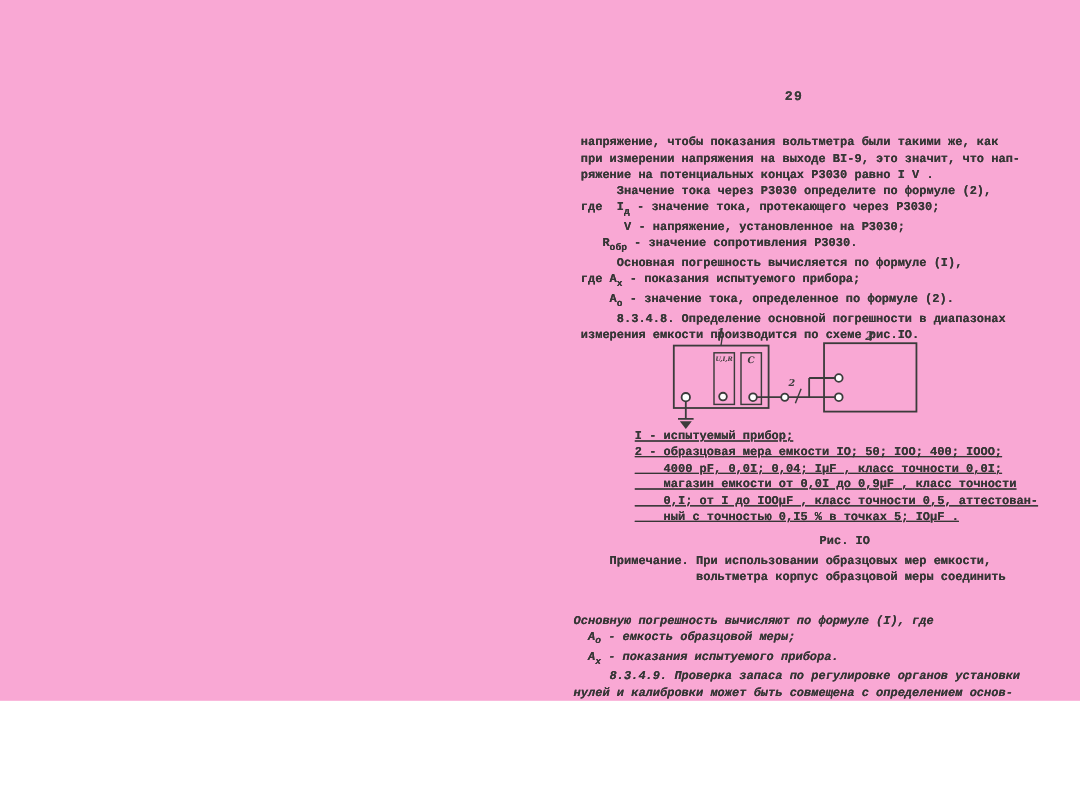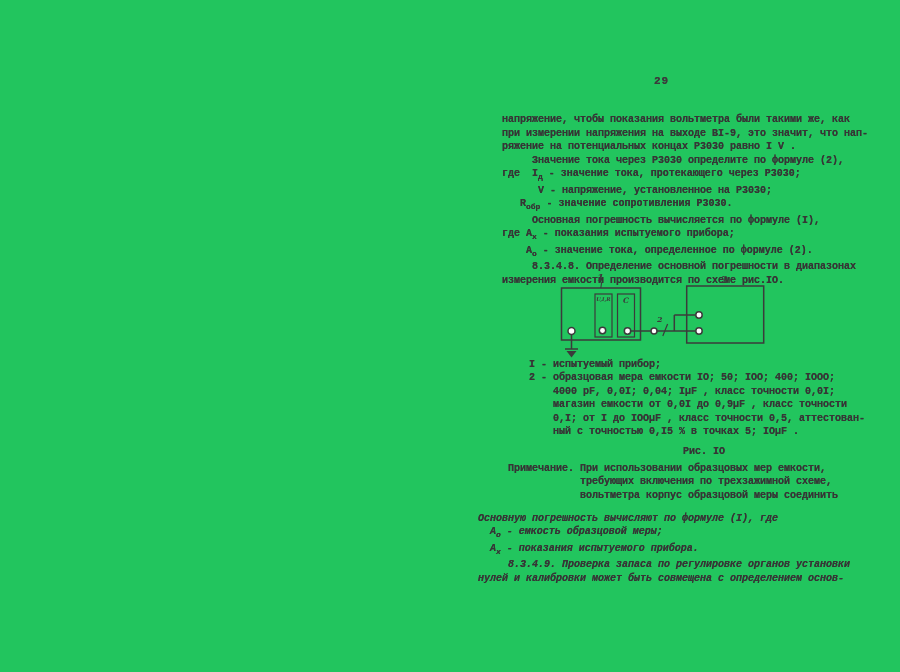--- a/index.html
+++ b/index.html
@@ -1,34 +1,34 @@
 <!DOCTYPE html>
 <html><head>
 <meta charset="utf-8">
 <style>
   html,body{margin:0;padding:0;}
   body{
     width:900px;height:672px;position:relative;overflow:hidden;
     background:#ffffff;
     font-family:"Liberation Mono", monospace;
   }
-  .page{position:absolute;left:0;top:0;width:900px;height:672px;background:#22c55e;}
+  .page{position:absolute;left:0;top:0;width:900px;height:584px;background:#f9a8d4;}
   .pagenum{
     position:absolute;left:654px;top:75px;
     font:bold 11px/12px "Liberation Mono", monospace;color:#3c3c3c;
     letter-spacing:1px;text-shadow:0 0 .3px #3c3c3c;
   }
   .block{
     position:absolute;white-space:pre;
     font:bold 10px/13.55px "Liberation Mono", monospace;
     color:#363636;text-shadow:0 0 .3px #3a3a3a;
   }
   .lh134{line-height:13.4px;}
-  #body-block{left:502px;top:113px;}
-  #legend-block{left:529px;top:358px;}
+  #body-block{left:484px;top:113px;}
+  #legend-block{left:529px;top:358px;text-decoration:underline;}
   #note-block{left:508px;top:462px;}
   #after-block{left:478px;top:512px;font-style:italic;}
   .caption{
     position:absolute;left:648px;top:445px;
     font:bold 10px/13px "Liberation Mono", monospace;color:#363636;
     text-shadow:0 0 .3px #3a3a3a;white-space:pre;padding-left:35px;
   }
   .sub{font-size:8px;vertical-align:-3px;}
   .figure-svg{position:absolute;left:545px;top:270px;}
   .figure-svg text{
@@ -77,17 +77,17 @@
     <text x="176" y="13" font-size="10">2</text>
     <text x="112" y="52" font-size="8">2</text>
     <text x="51.2" y="31" font-size="5.2" font-style="normal">U,I,R</text>
     <text x="78" y="32.5" font-size="7.5">C</text>
   </svg>
 
   <div class="block lh134" id="legend-block"><div class="tline">I - испытуемый прибор;</div><div class="tline">2 - образцовая мера емкости IO; 50; IOO; 400; IOOO;</div><div class="tline">    4000 pF, 0,0I; 0,04; IµF , класс точности 0,0I;</div><div class="tline">    магазин емкости от 0,0I до 0,9µF , класс точности</div><div class="tline">    0,I; от I до IOOµF , класс точности 0,5, аттестован-</div><div class="tline">    ный с точностью 0,I5 % в точках 5; IOµF .</div></div>
 
   <div class="caption">Рис. IO</div>
 
-  <div class="block lh134" id="note-block"><div class="tline">Примечание. При использовании образцовых мер емкости,</div><div class="tline">            требующих включения по трехзажимной схеме,</div><div class="tline">            вольтметра корпус образцовой меры соединить</div></div>
+  <div class="block lh134" id="note-block"><div class="tline">Примечание. При использовании образцовых мер емкости,</div><div class="tline">            вольтметра корпус образцовой меры соединить</div></div>
 
   <div class="block lh134" id="after-block"><div class="tline">Основную погрешность вычисляют по формуле (I), где</div><div class="tline">  А<span class="sub">о</span> - емкость образцовой меры;</div><div class="tline">  А<span class="sub">х</span> - показания испытуемого прибора.</div><div class="tline">     8.3.4.9. Проверка запаса по регулировке органов установки</div><div class="tline">нулей и калибровки может быть совмещена с определением основ-</div></div>
 
 </div>
 
 </body></html>

